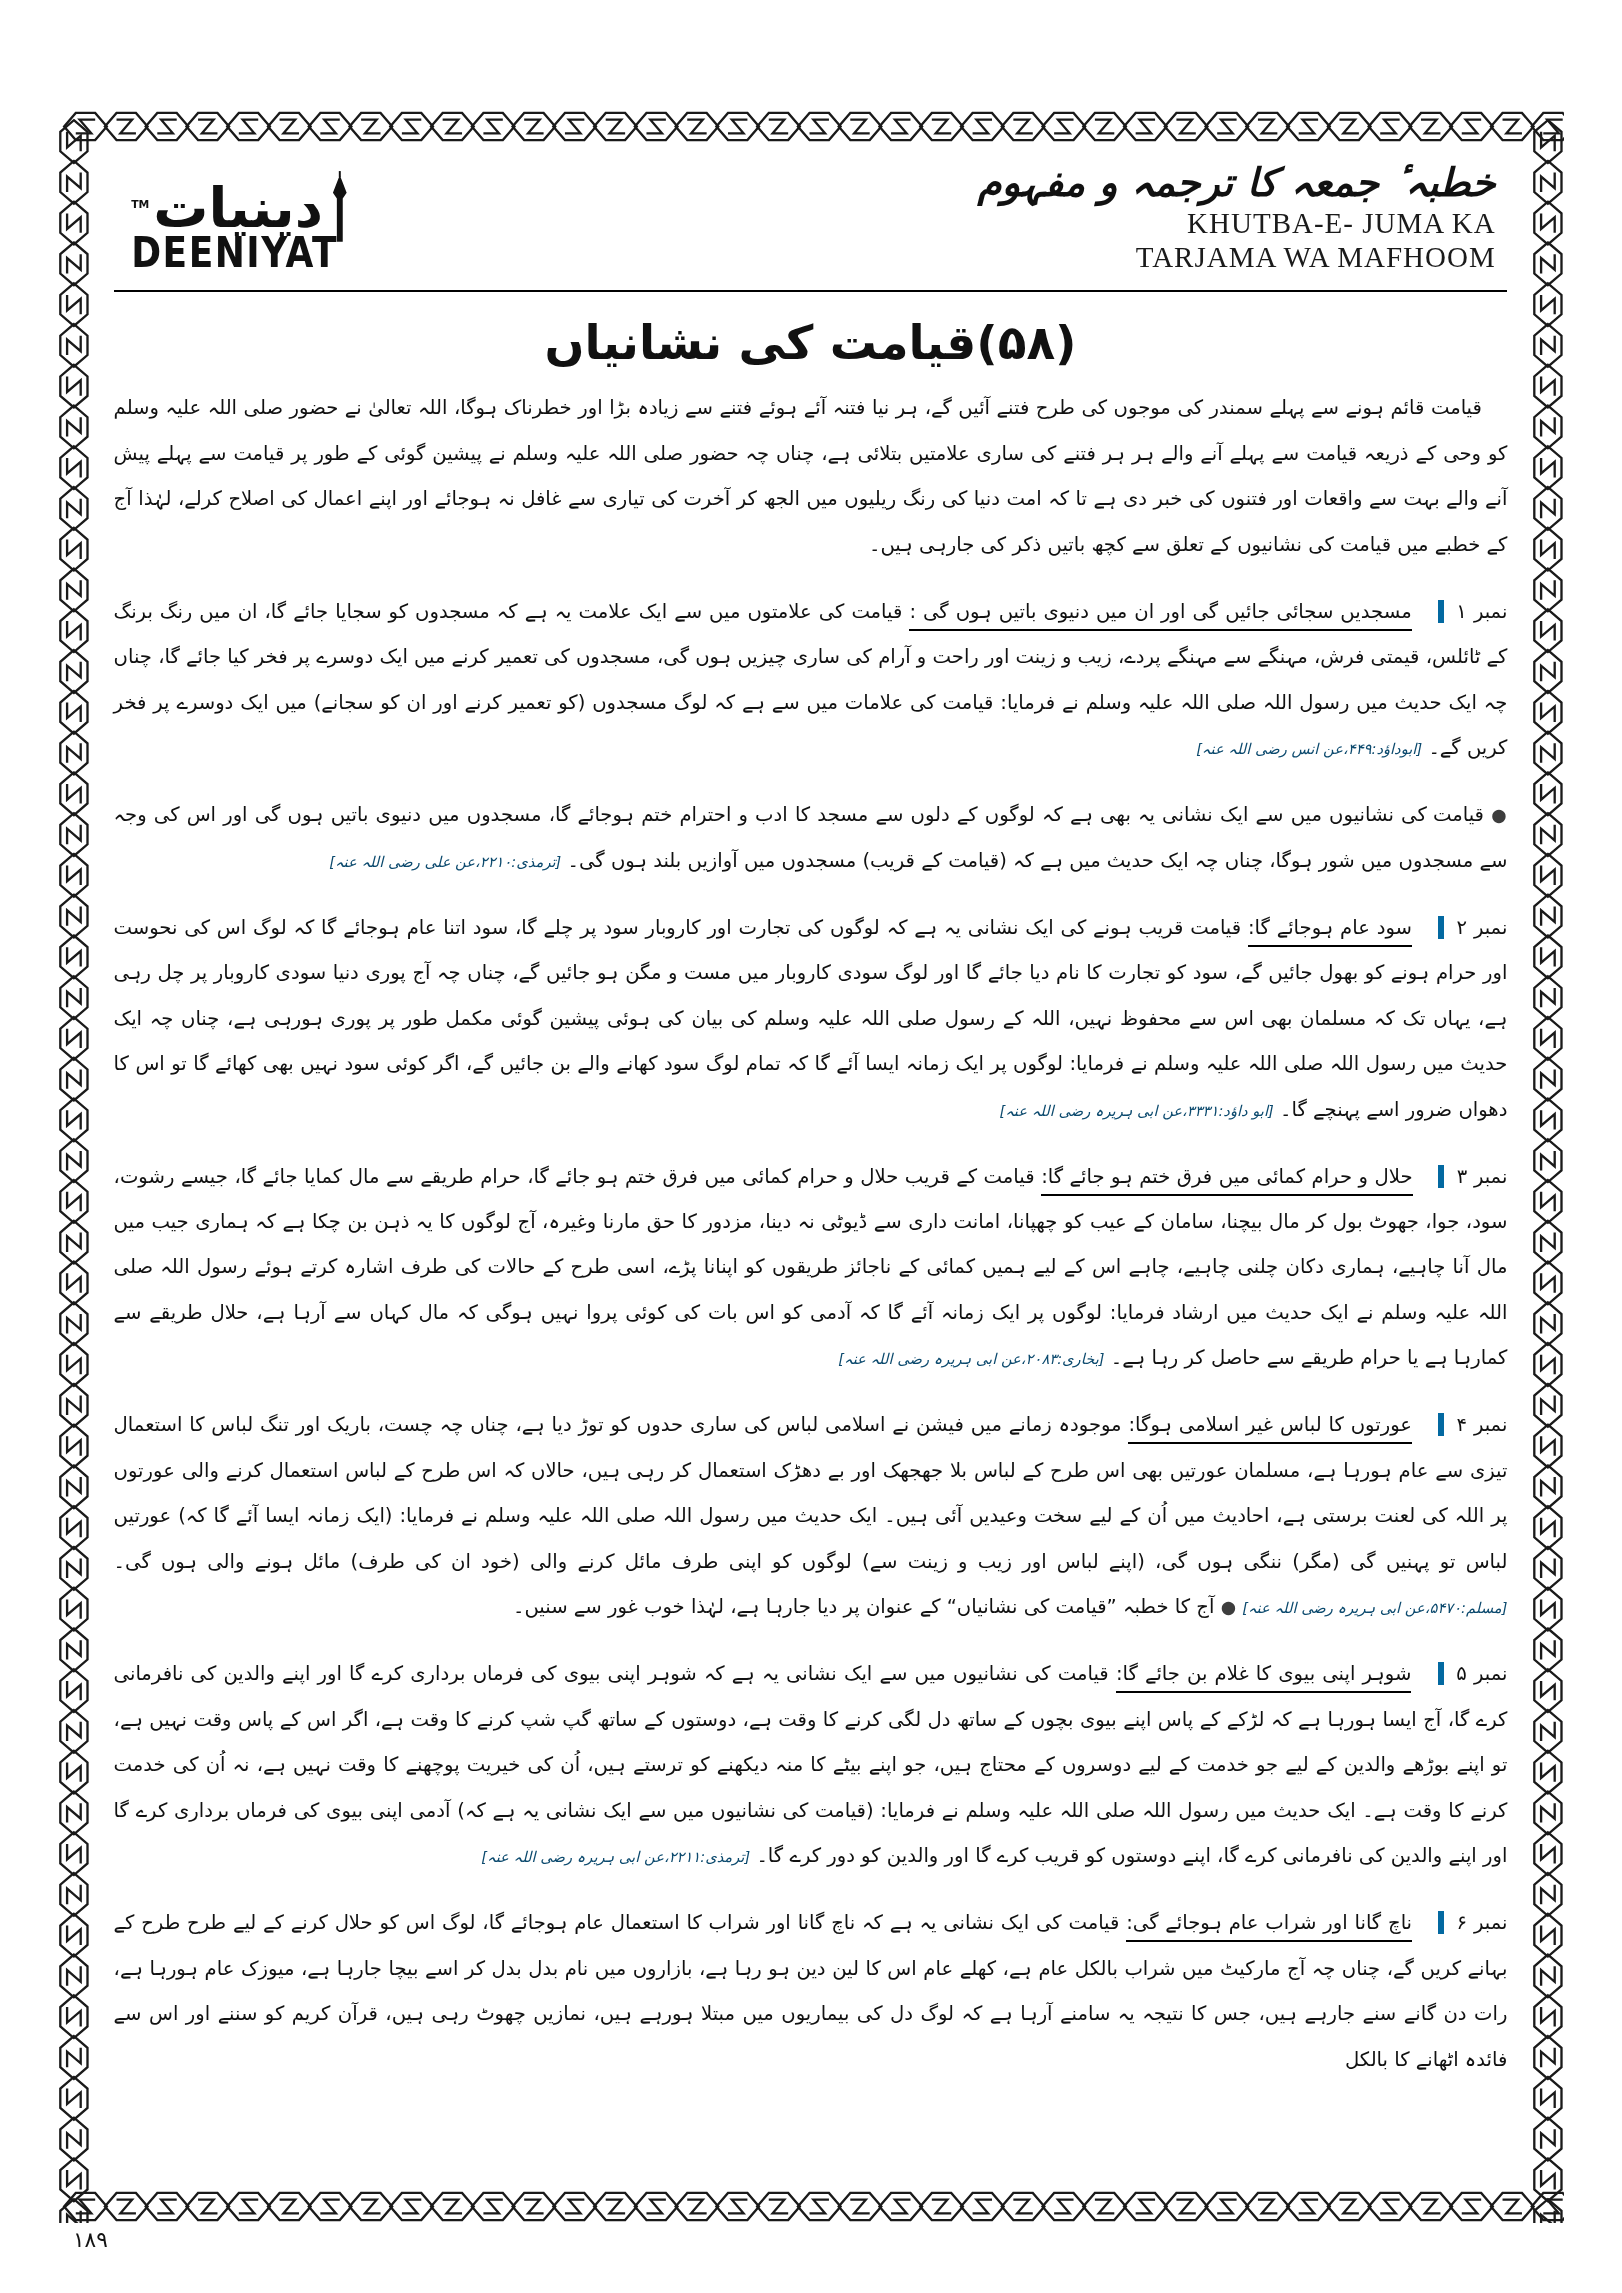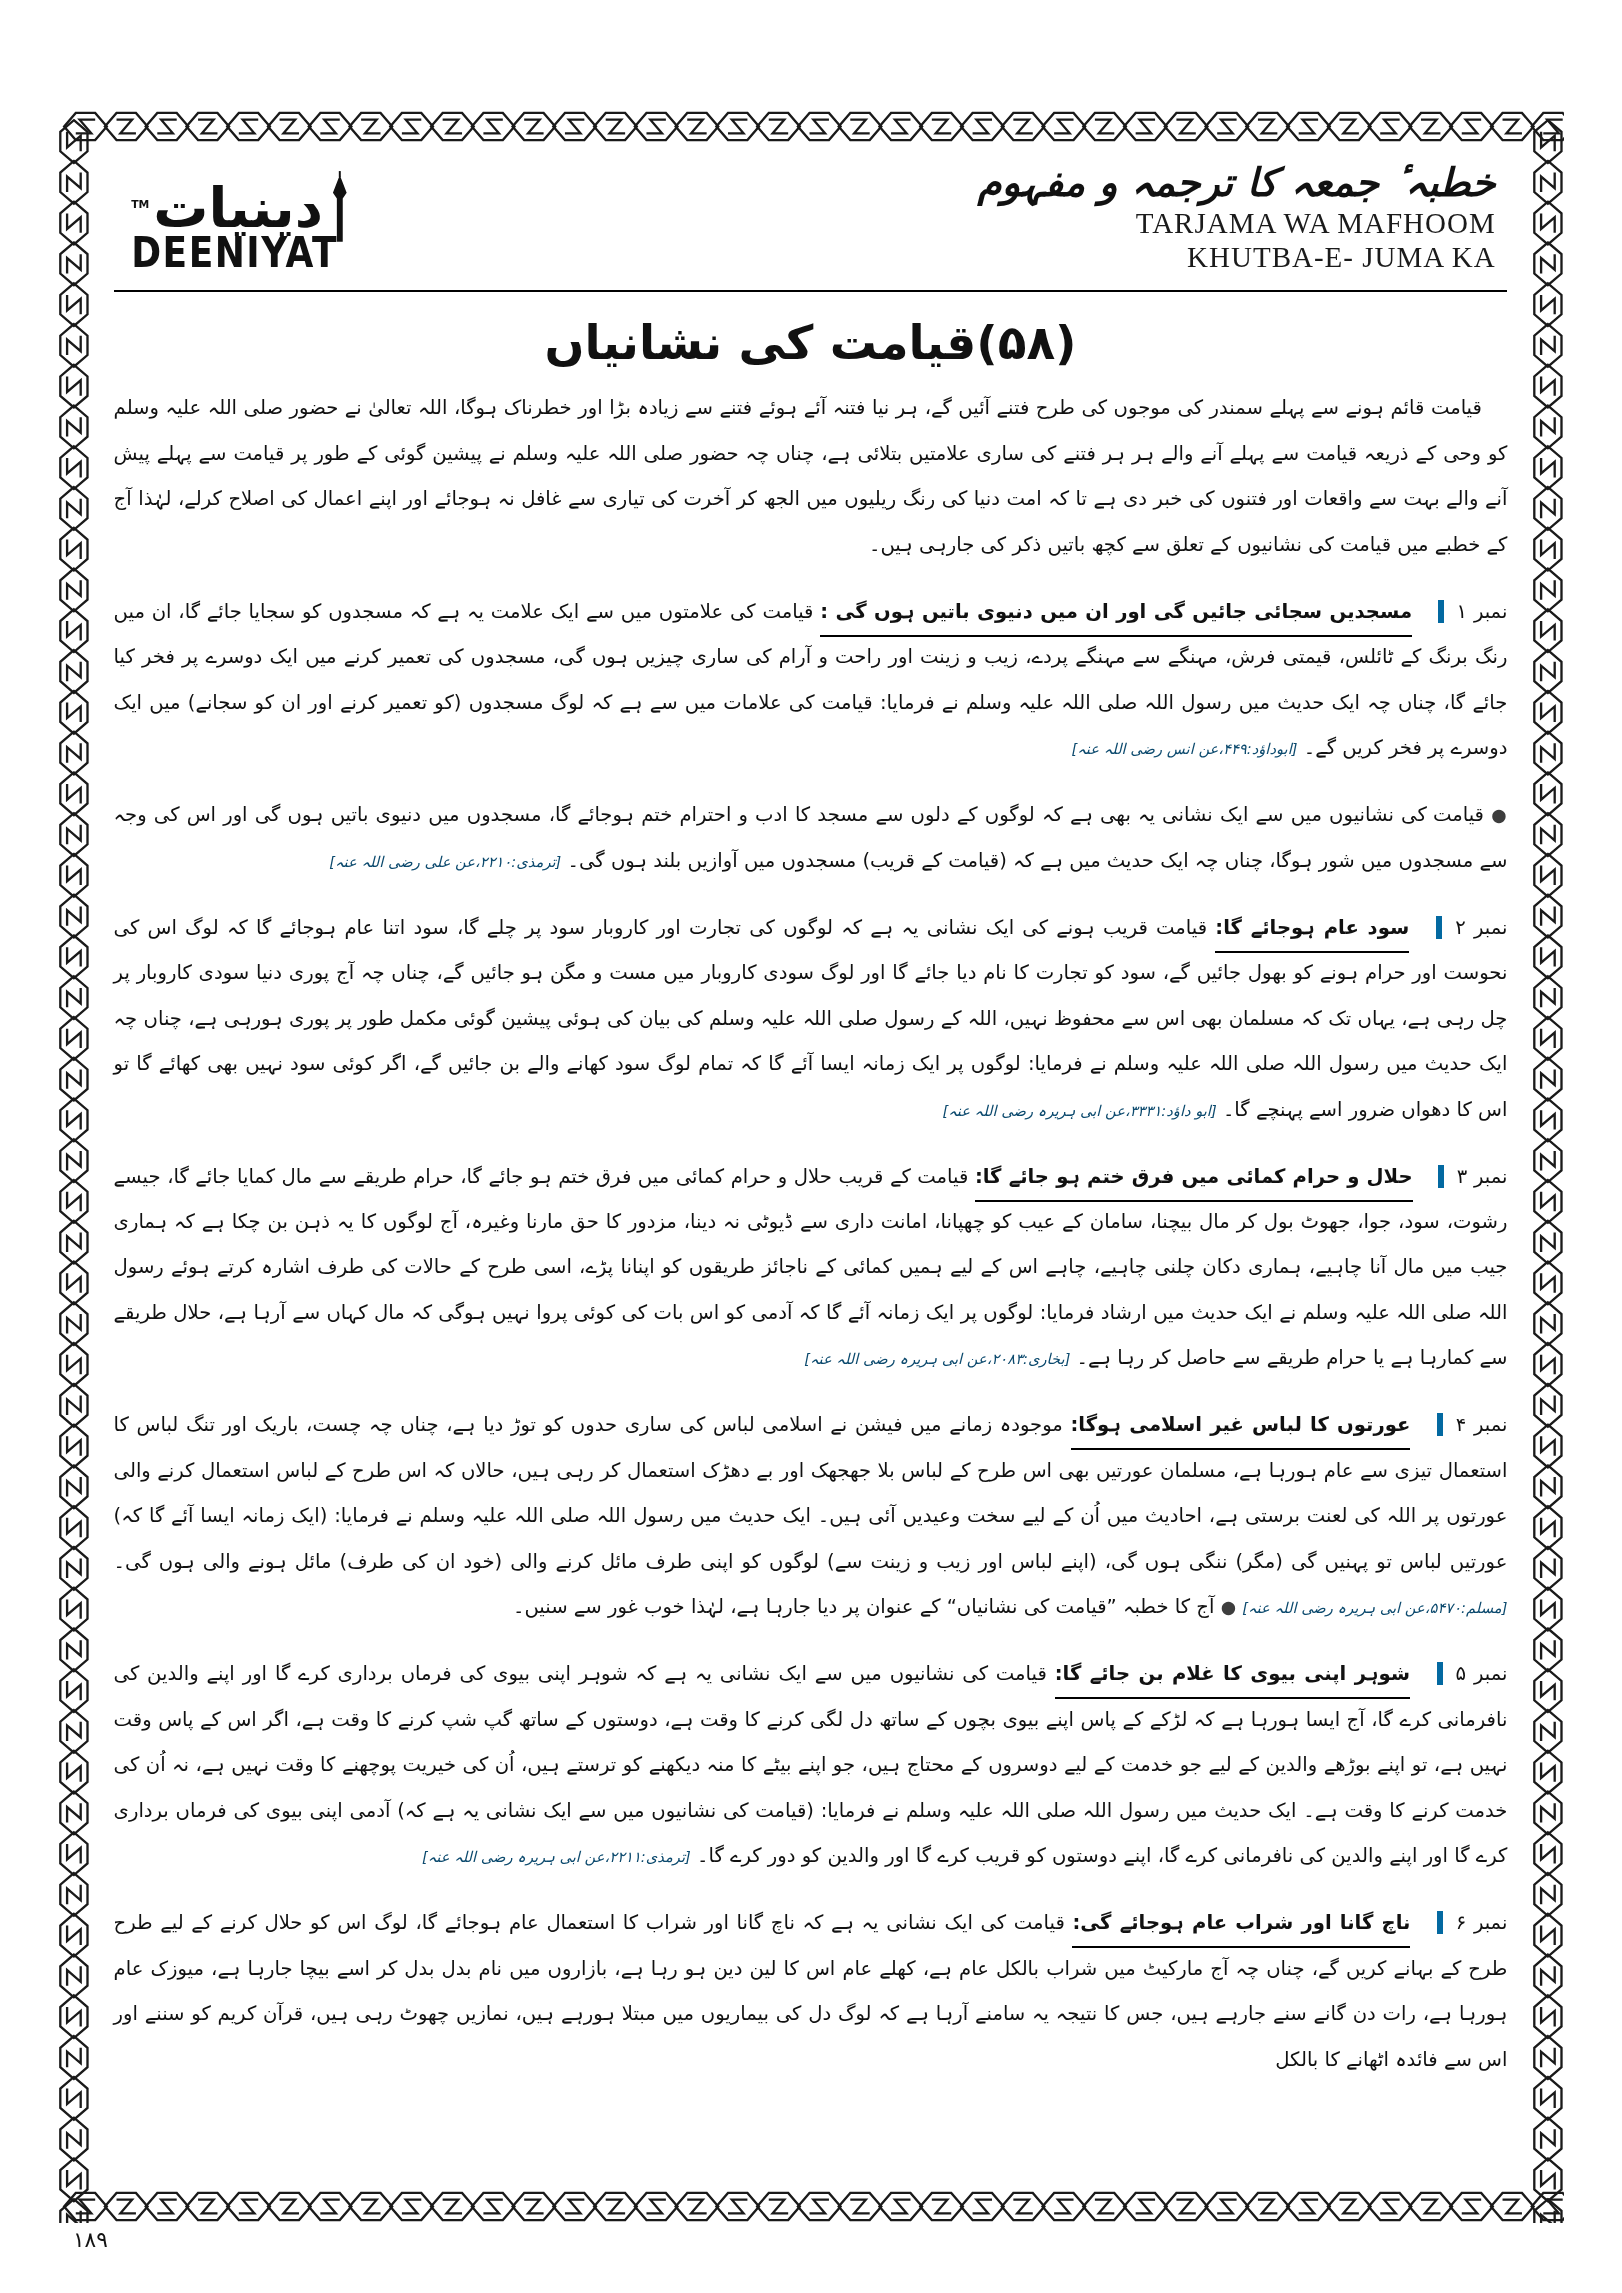--- a/index.html
+++ b/index.html
@@ -30,21 +30,21 @@
   .mast-right{text-align:right;padding-right:7.8px;}
   .title-ur{font-size:39px;font-weight:bold;direction:rtl;line-height:1.25;font-style:italic;}
   .title-en{font-family:"Liberation Serif", serif;font-size:29px;letter-spacing:1px;line-height:1.15;color:#1b1b1b;}
   .title-en .ln{display:block;}
   
   .page-title{text-align:center;direction:rtl;font-size:47px;font-weight:bold;margin:23.5px 0 13.7px;line-height:1.2;}
   
   .para{direction:rtl;text-align:justify;font-size:19.6px;line-height:2.32;margin:0 0 21.6px;}
   .intro{text-indent:25.5px;}
   .num{font-weight:normal;padding-left:12.7px;border-left:6px solid #0369a1;margin-left:19px;}
-  .head{font-weight:bold;border-bottom:2.5px solid #000;padding-bottom:12px;}
+  .head{font-weight:normal;border-bottom:2.5px solid #000;padding-bottom:6px;}
   .ref{font-size:14.7px;white-space:nowrap;color:#0c4a6e;font-style:italic;}
   .bullet{color:#3d3d3d;font-size:17.6px;}
   .last{margin-bottom:0;}
   
   .page-num{position:absolute;left:73px;top:2227px;font-size:21.6px;direction:rtl;color:#141414;}
 </style>
 </head>
 <body>
 
 <div class="frame">
@@ -423,22 +423,22 @@
             <rect x="10" y="0" width="2" height="6" fill="#111"></rect>
           </svg>
           <span class="logo-ar">دینیات</span>
           <span class="tm">TM</span>
         </div>
         <div class="logo-en">DEENIYAT</div>
       </div>
       <div class="mast-right">
         <div class="title-ur">خطبہ ٔ جمعہ کا ترجمہ و مفہوم</div>
         <div class="title-en">
+          <span class="ln">KHUTBA-E- JUMA KA</span>
           <span class="ln">TARJAMA WA MAFHOOM</span>
-          <span class="ln">KHUTBA-E- JUMA KA</span>
         </div>
       </div>
     </header>
 
     <h1 class="page-title">(۵۸)قیامت کی نشانیاں</h1>
 
     <p class="para intro">قیامت قائم ہونے سے پہلے سمندر کی موجوں کی طرح فتنے آئیں گے، ہر نیا فتنہ آئے ہوئے فتنے سے زیادہ بڑا اور خطرناک ہوگا، اللہ تعالیٰ نے حضور صلی اللہ علیہ وسلم کو وحی کے ذریعہ قیامت سے پہلے آنے والے ہر ہر فتنے کی ساری علامتیں بتلائی ہے، چناں چہ حضور صلی اللہ علیہ وسلم نے پیشین گوئی کے طور پر قیامت سے پہلے پیش آنے والے بہت سے واقعات اور فتنوں کی خبر دی ہے تا کہ امت دنیا کی رنگ ریلیوں میں الجھ کر آخرت کی تیاری سے غافل نہ ہوجائے اور اپنے اعمال کی اصلاح کرلے، لہٰذا آج کے خطبے میں قیامت کی نشانیوں کے تعلق سے کچھ باتیں ذکر کی جارہی ہیں۔</p>
 
     <p class="para">
       <span class="num">نمبر ۱</span>

